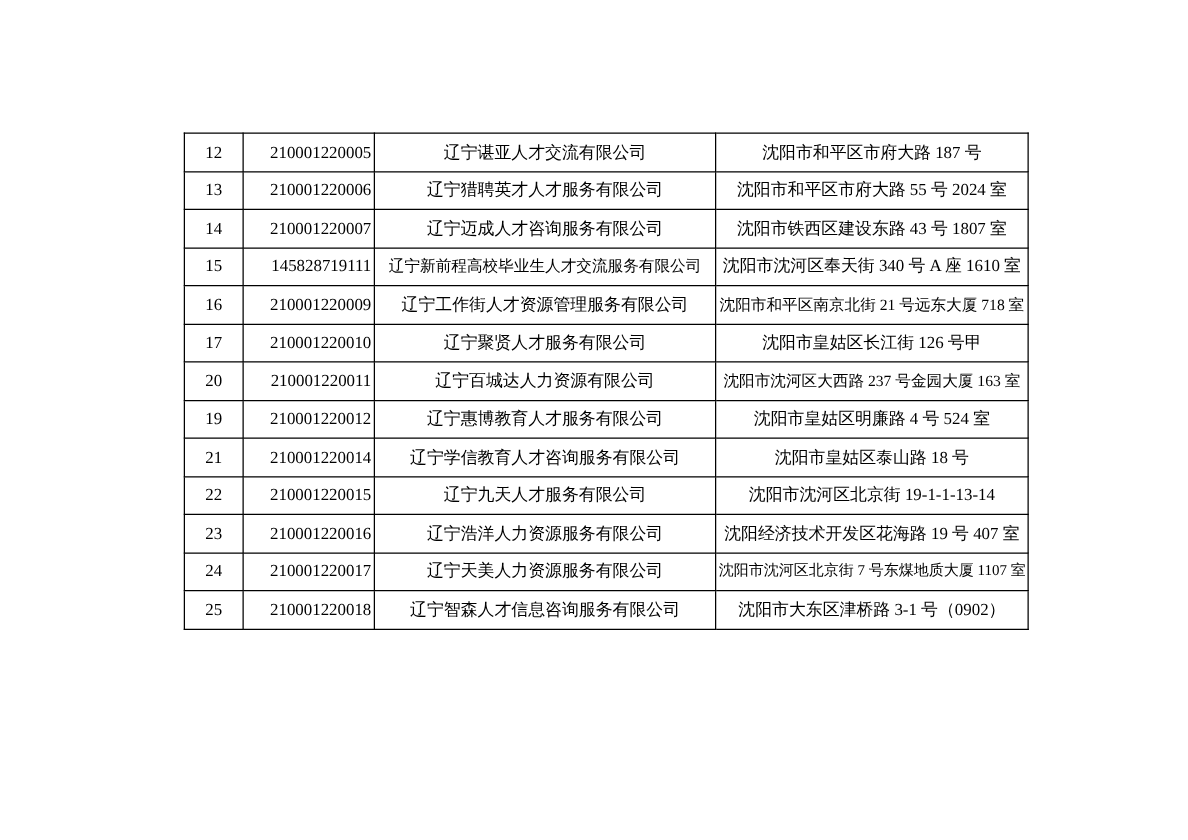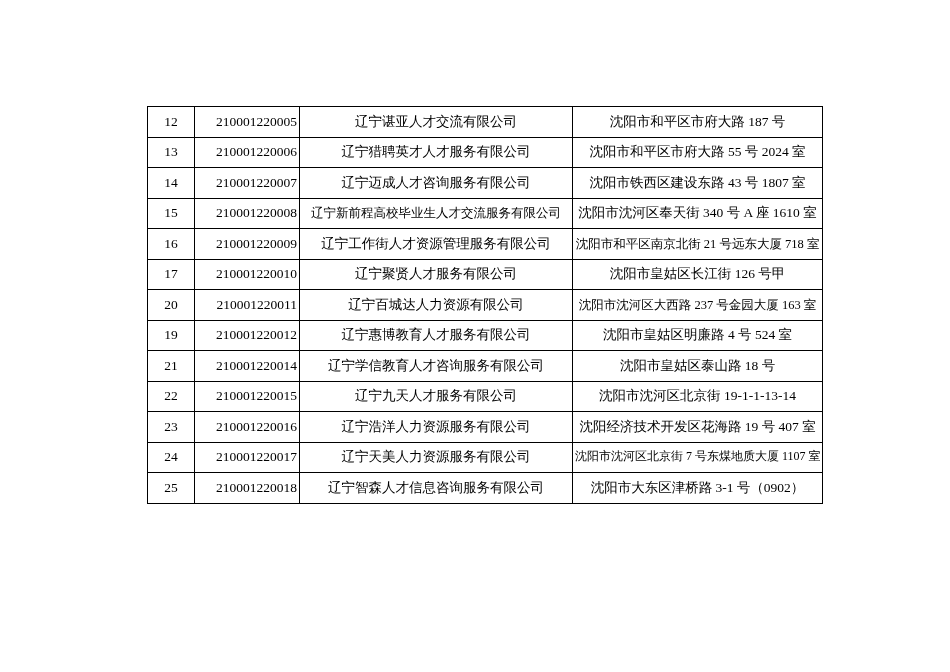--- a/index.html
+++ b/index.html
@@ -110,21 +110,21 @@
             </td>
           <td class="col-addr">
               <span class="cell-inner">沈阳市铁西区建设东路 43 号 1807 室</span>
             </td>
         </tr>
         <tr>
           <td class="col-index">
               <span class="cell-inner">15</span>
             </td>
           <td class="col-code">
-              <span class="cell-inner">210001220008</span>
+              <span class="cell-inner">145828719111</span>
             </td>
           <td class="col-name">
               <span class="cell-inner" style="font-size:12.5px">辽宁新前程高校毕业生人才交流服务有限公司</span>
             </td>
           <td class="col-addr">
               <span class="cell-inner">沈阳市沈河区奉天街 340 号 A 座 1610 室</span>
             </td>
         </tr>
         <tr>
           <td class="col-index">

